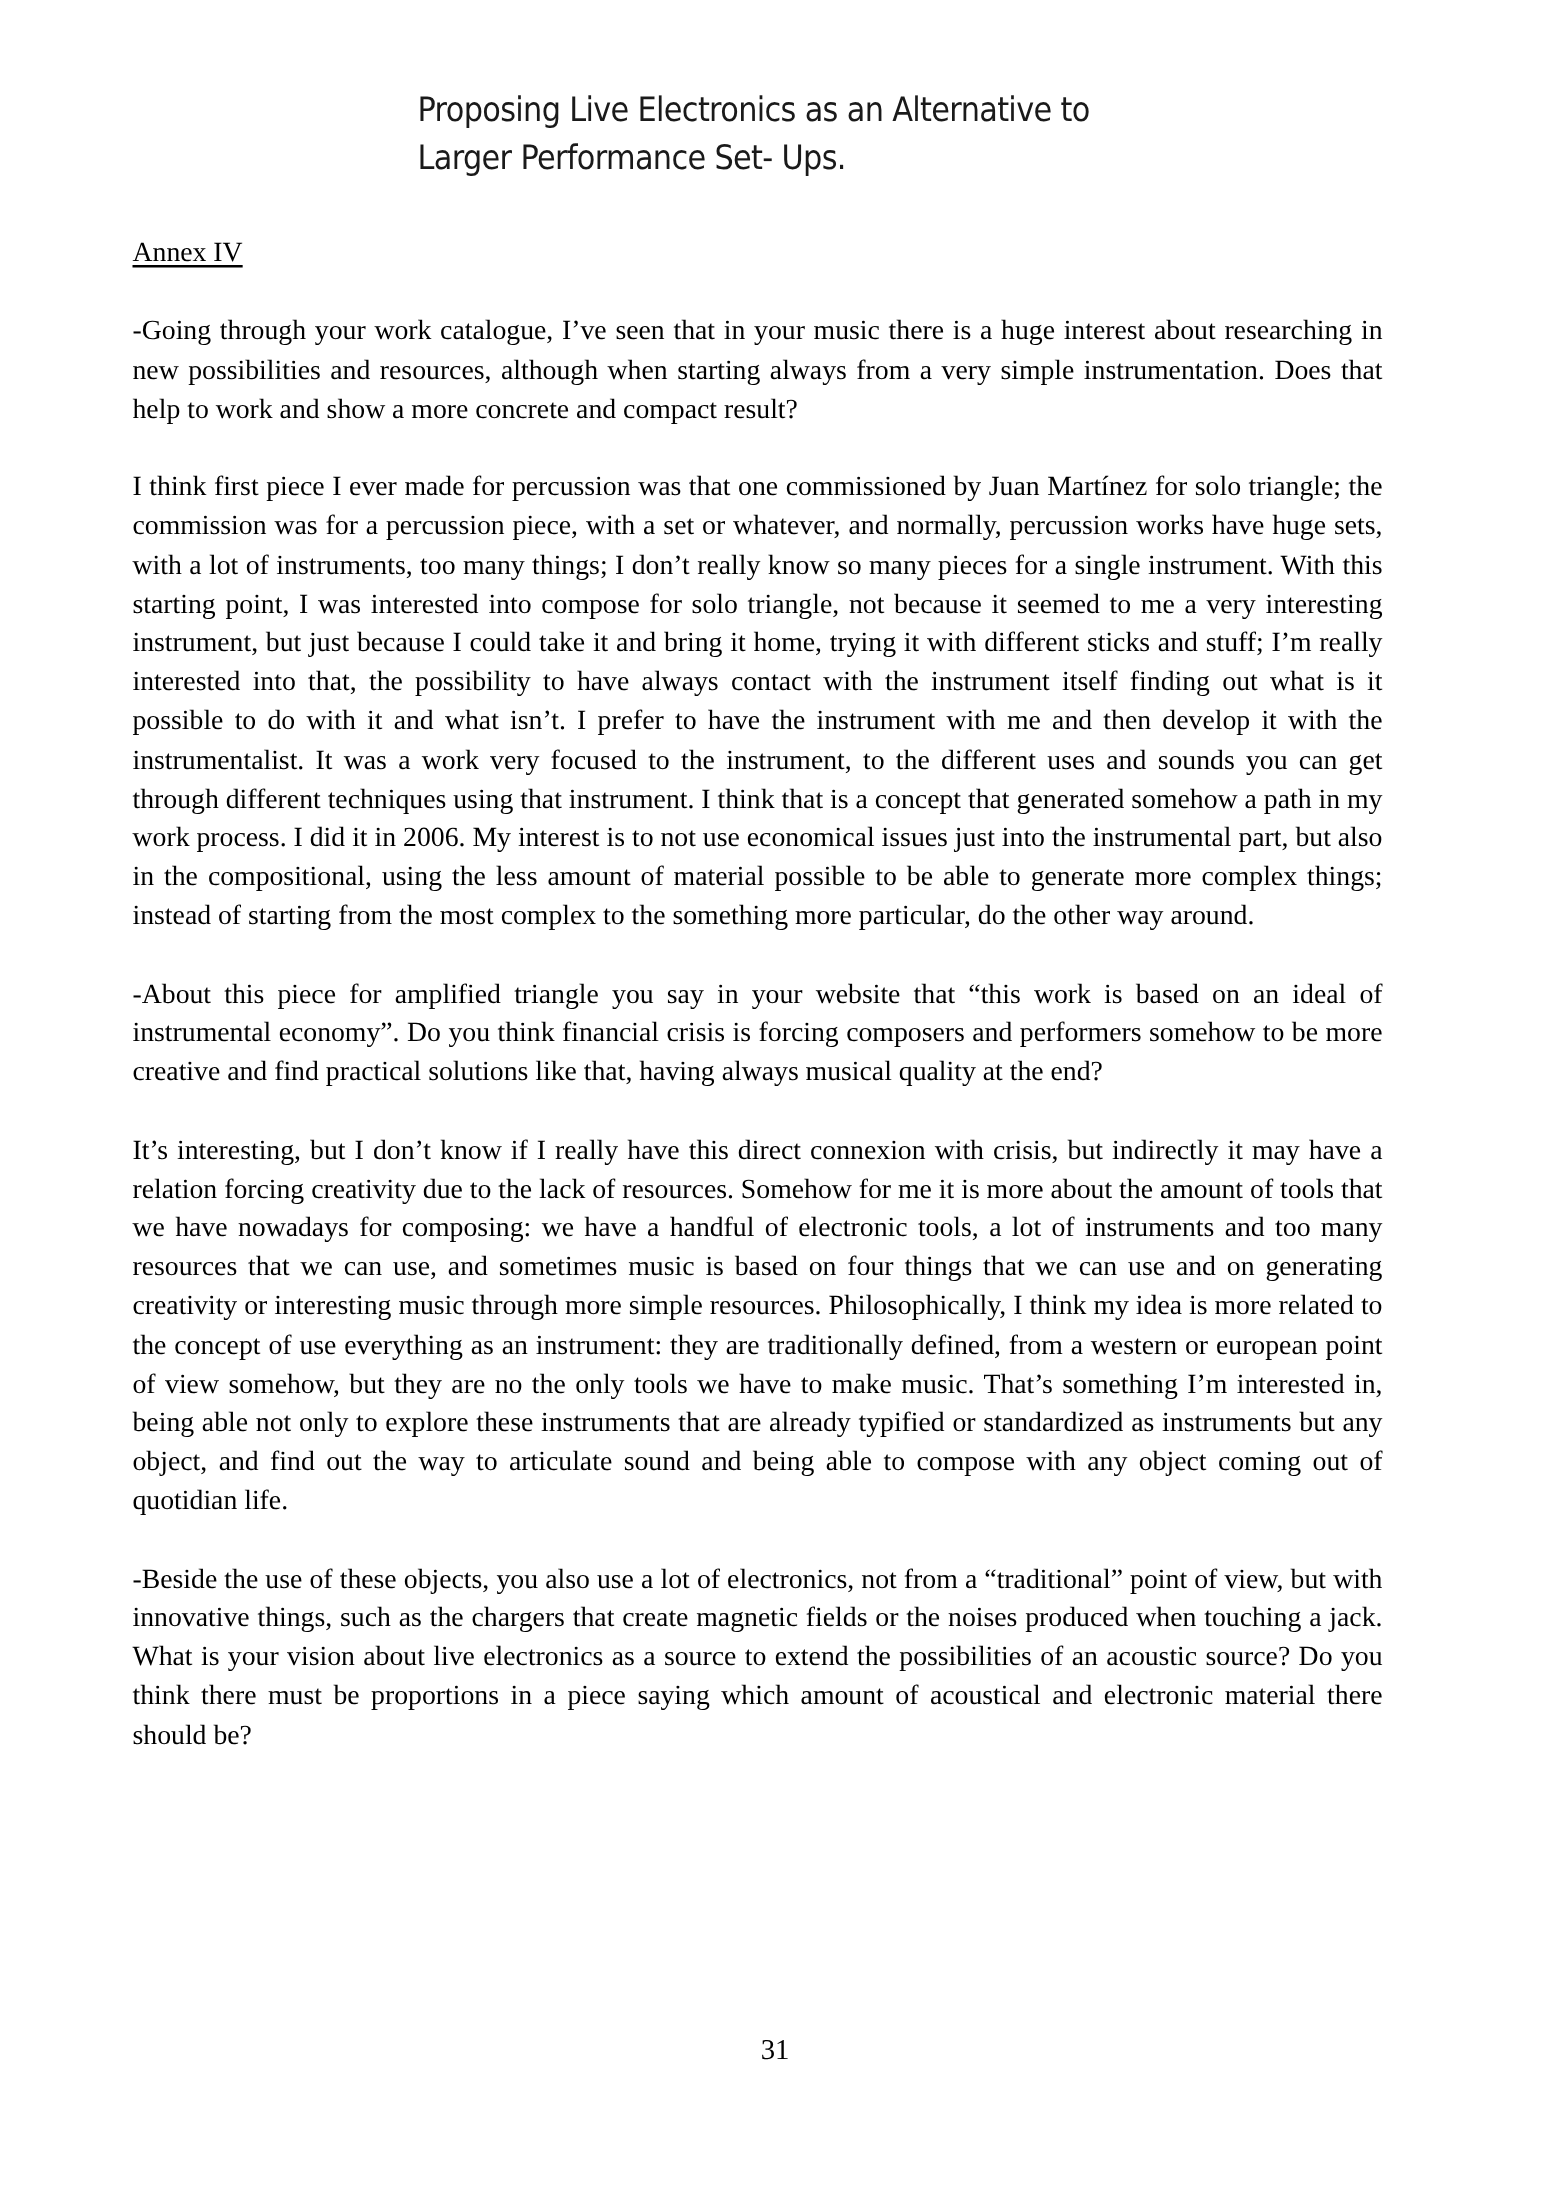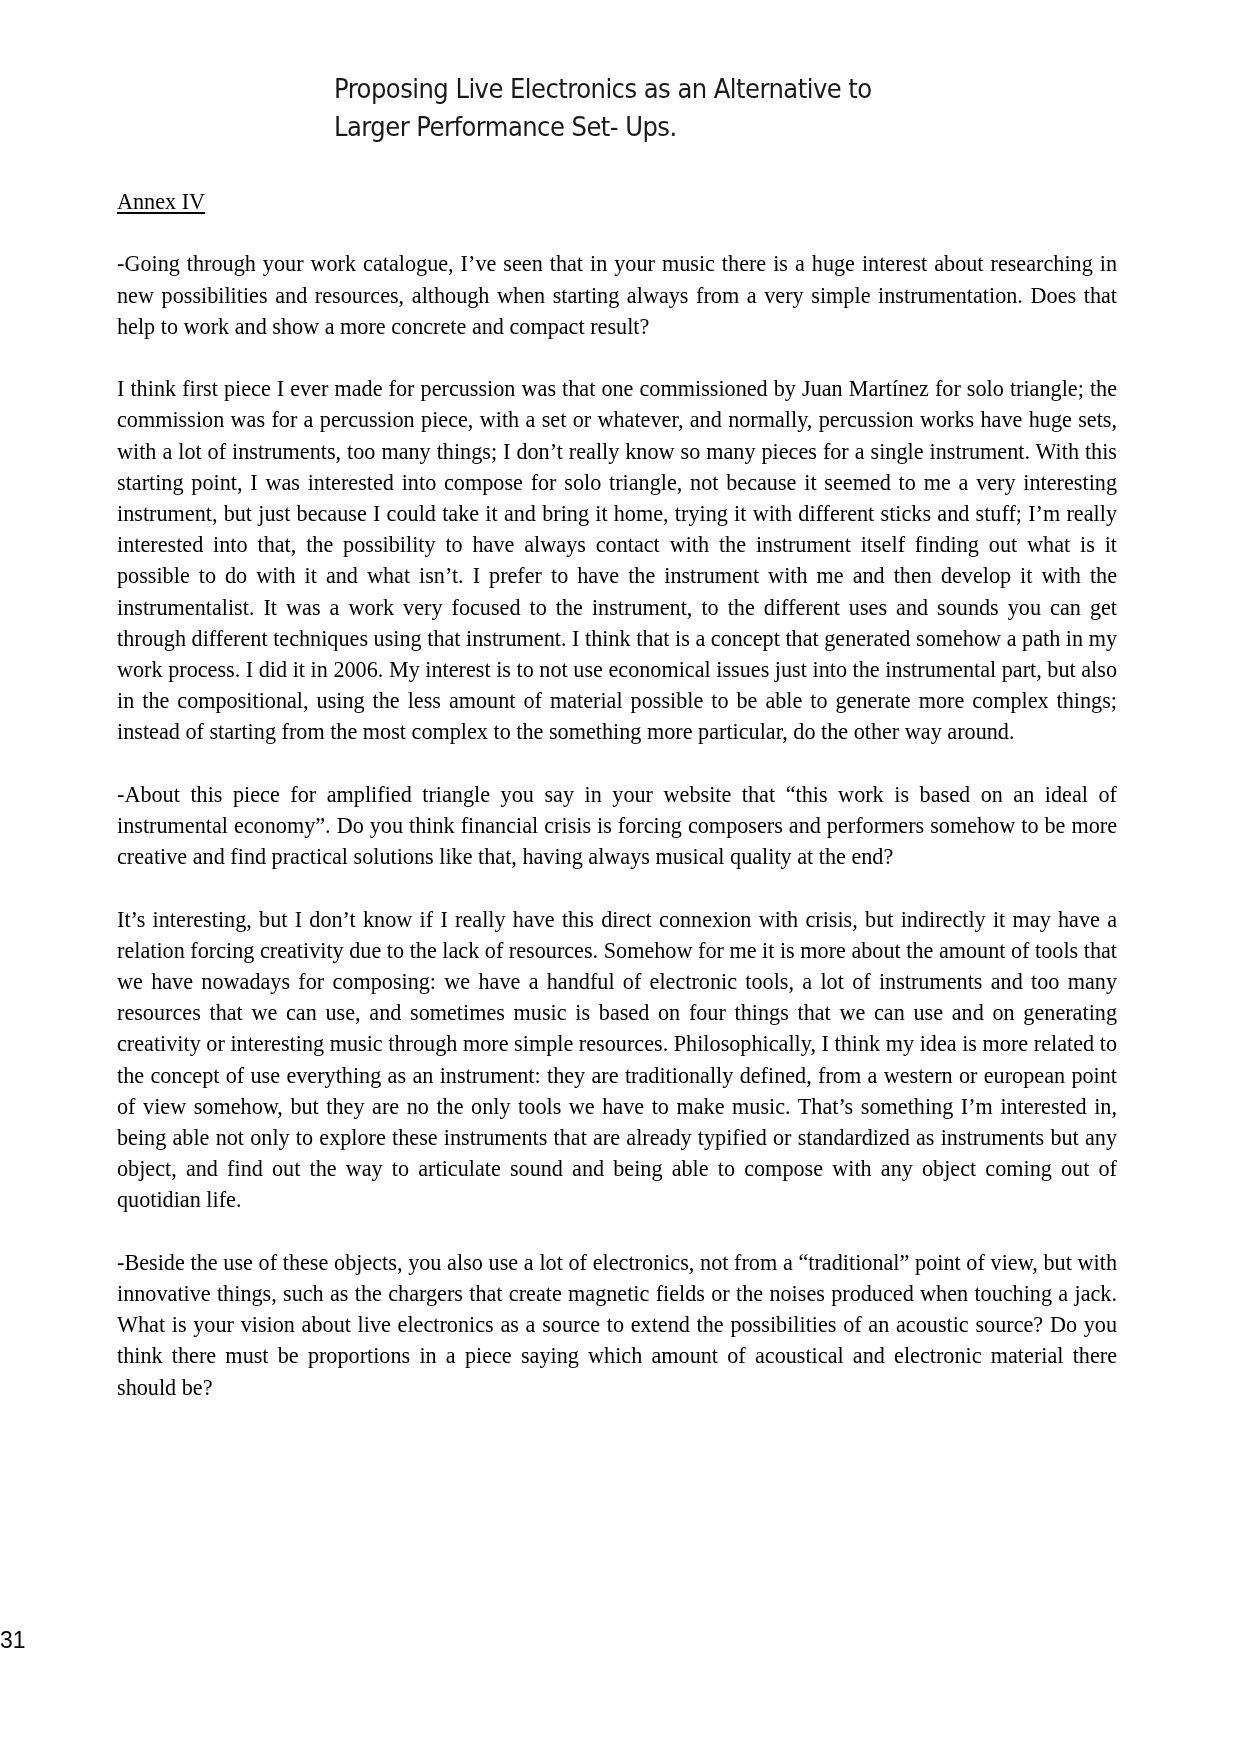--- a/index.html
+++ b/index.html
@@ -24,43 +24,43 @@
       line-height: 38px;
       font-weight: normal;
       letter-spacing: -0.6px;
       color: #1a1a1a;
       transform: scaleX(0.9);
       transform-origin: left top;
     }
     .header-title span { display: block; white-space: nowrap; }
     .content {
       position: absolute;
-      left: 117px;
+      left: 106px;
       top: 186px;
       width: 1000px;
       font-family: "Liberation Serif", serif;
       font-size: 22.2px;
       line-height: 31.2px;
       text-align: justify;
       color: #000000;
     }
     .content p {
       margin: 0 0 31.2px 0;
     }
     .annex-heading {
       text-decoration: underline;
       text-underline-offset: 3px;
     }
     .page-number {
       position: absolute;
       left: 0;
       width: 1240px;
       top: 1627px;
-      text-align: left;
-      font-family: Liberation Sans, sans-serif;
+      text-align: center;
+      font-family: Liberation Serif, serif;
       font-size: 23px;
       color: #000000;
     }
   </style>
 </head>
 <body>
 
 <div class="header-title">
   <span>Proposing Live Electronics as an Alternative to</span>
   <span>Larger Performance Set- Ups.</span>

